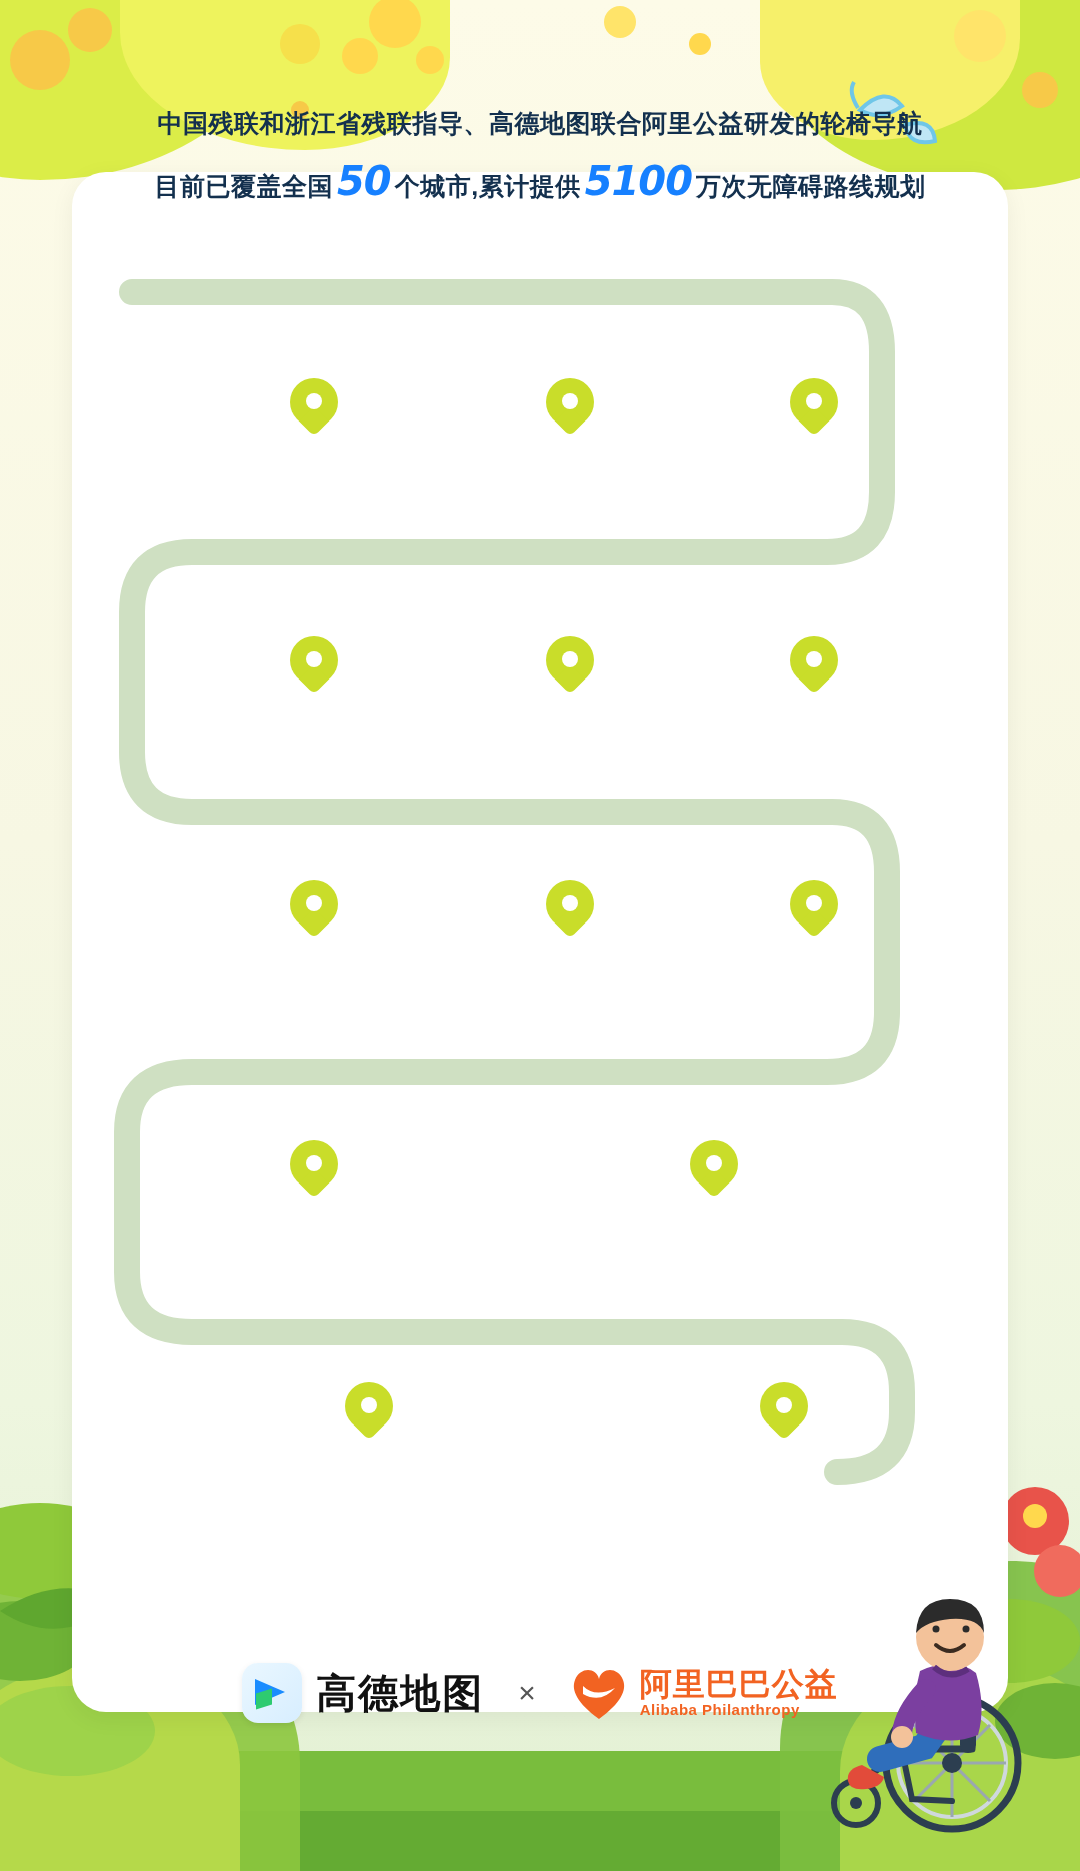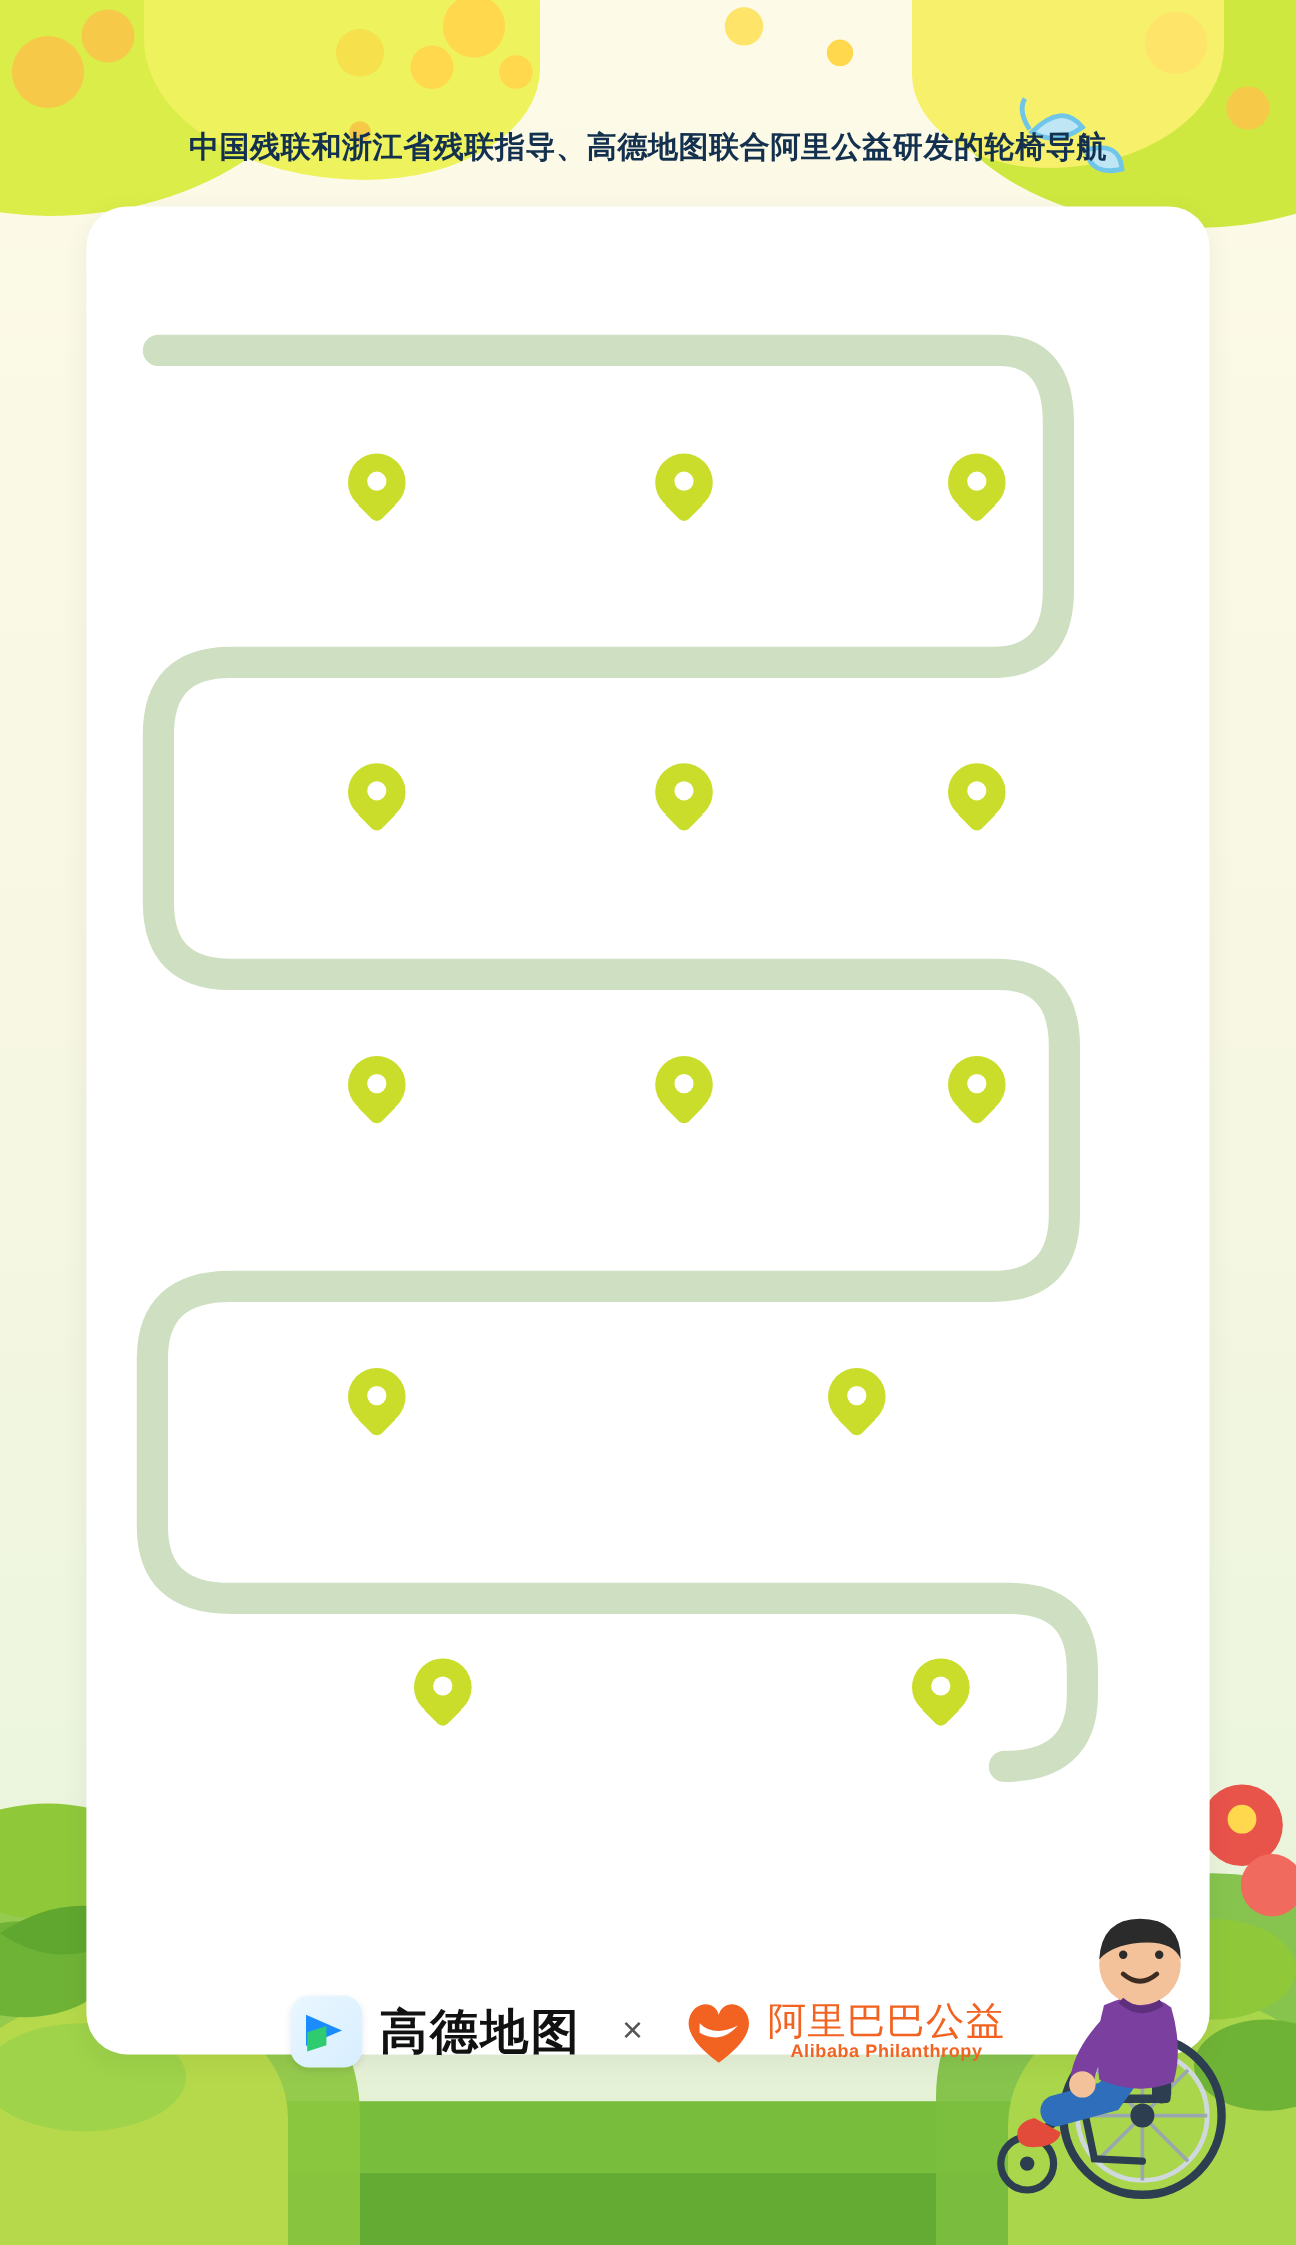--- a/index.html
+++ b/index.html
@@ -93,22 +93,22 @@
     content:""; position:absolute; left:14px; top:28px; width:16px; height:16px;
     background:#2ecb70; transform:skewY(-18deg);
   }
   .amap-text{ font-size:40px; font-weight:bold; color:#111; letter-spacing:2px;}
   .times { font-size:30px; color:#555; }
   .ali-logo{ display:flex; align-items:center; gap:12px;}
   .ali-heart{
     width:58px; height:58px; position:relative;
   }
   .ali-text{ display:flex; flex-direction:column; line-height:1.05;}
-  .ali-cn{ font-size:32px; font-weight:normal; color:#f26322; letter-spacing:1px;}
-  .ali-en{ font-size:15px; font-weight:bold; color:#f26322; letter-spacing:.5px;text-align:center;}
+  .ali-cn{ font-size:32px; font-weight:bold; color:#f26322; letter-spacing:1px;}
+  .ali-en{ font-size:15px; font-weight:bold; color:#f26322; letter-spacing:.5px;}
 
   
   .wheelchair { position:absolute; right:36px; bottom:20px; z-index:9; }
 </style>
 </head>
 <body>
 
 <div class="deco blob-tl"></div>
 <div class="deco blob-tl2"></div>
 <div class="deco blob-tr"></div>
@@ -158,20 +158,23 @@
   <ellipse cx="1055" cy="410" rx="60" ry="38" fill="#6fb336"></ellipse>
   <circle cx="985" cy="175" r="7" fill="#fff3a8"></circle>
   <circle cx="1000" cy="300" r="6" fill="#fff3a8"></circle>
   <circle cx="130" cy="380" r="6" fill="#fff3a8"></circle>
 </svg>
 
 <div class="header">
   <div class="line">
     <span>中国残联和浙江省残联指导、高德地图联合阿里公益研发的轮椅导航</span>
   </div>
+  <div class="line">
+    <span>目前已覆盖全国</span><span class="bignum">50</span><span>个城市,累计提供</span><span class="bignum">5100</span><span>万次无障碍路线规划</span>
+  </div>
 </div>
 
 <div class="card"></div>
 
 <svg class="path-svg" width="936" height="1540" viewBox="0 0 936 1540">
   <path d="M 60 120
            L 760 120
            Q 810 120 810 180
            L 810 320
            Q 810 380 755 380

